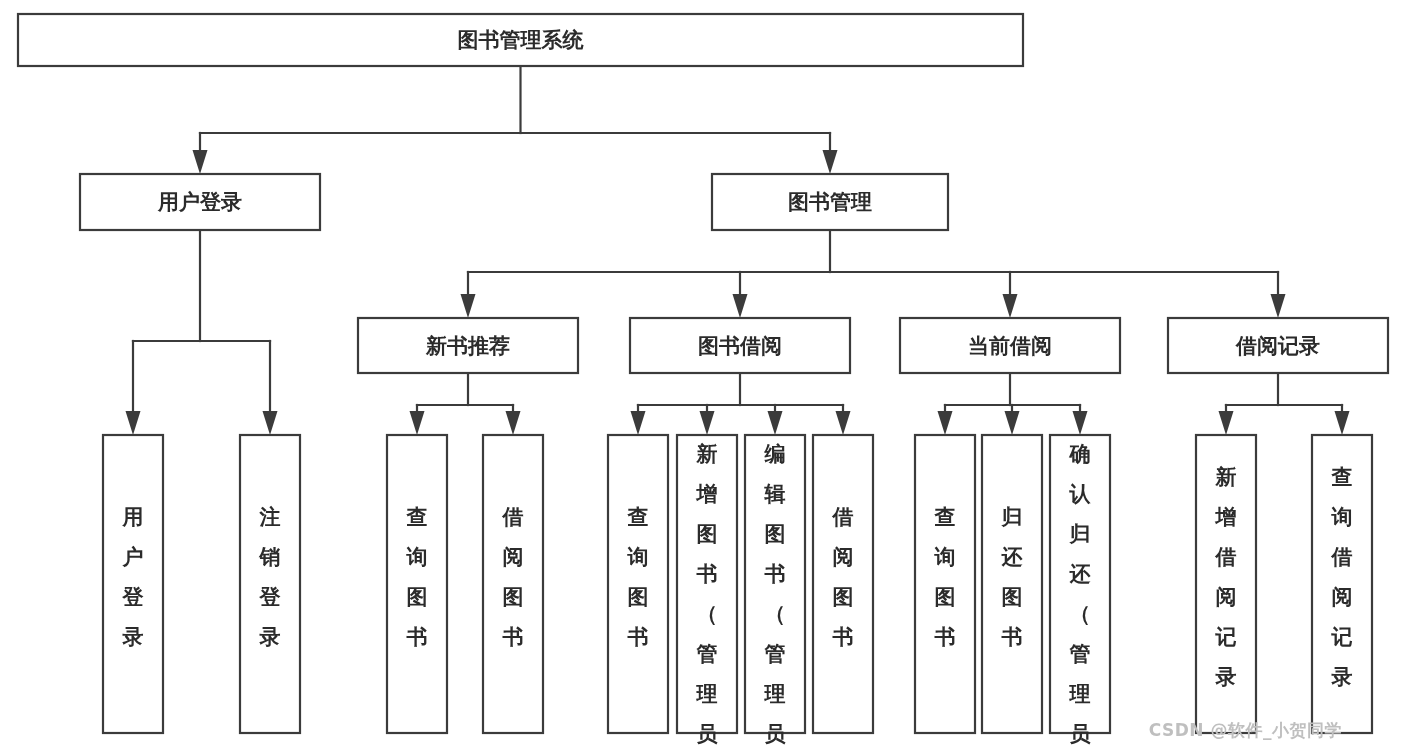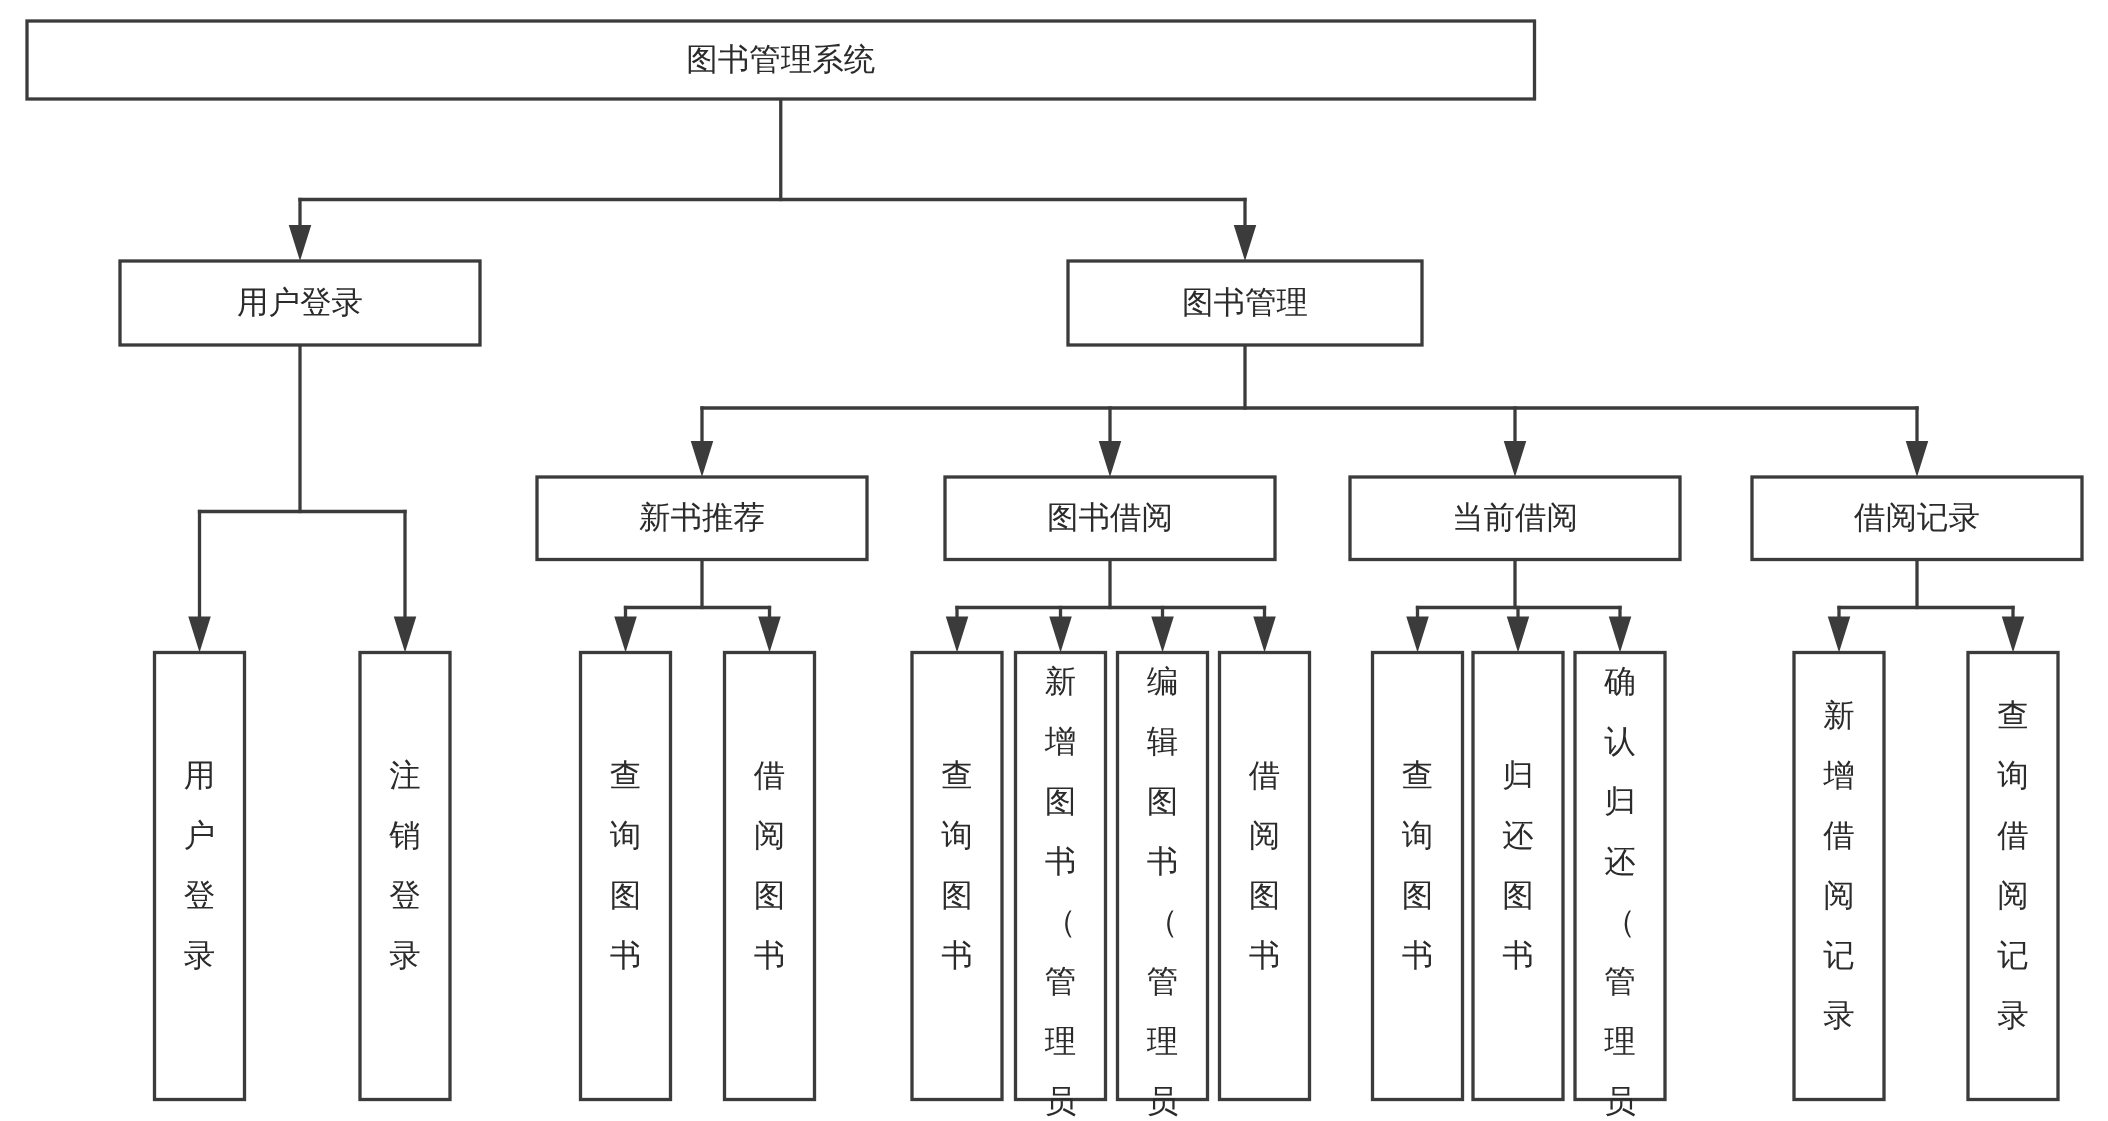--- a/index.html
+++ b/index.html
@@ -10,20 +10,21 @@
   body {
     width: 1405px;
     height: 747px;
     font-family: "DejaVu Sans", "Liberation Sans", sans-serif;
     overflow: hidden;
   }
   #diagram-root {
     position: relative;
     width: 1350px;
     height: 747px;
+    font-weight: bold;
   }
   svg#tree-svg {
     position: absolute;
     top: 0;
     left: 0;
     width: 1405px;
     height: 747px;
     display: block;
   }
   .node-rect {
@@ -202,13 +203,14 @@
         <g>
           <rect x="1196" y="435" width="60" height="298" class="node-rect"></rect>
           <text class="node-label-vertical" x="1226" y="484"><tspan x="1226" dy="0">新</tspan><tspan x="1226" dy="40">增</tspan><tspan x="1226" dy="40">借</tspan><tspan x="1226" dy="40">阅</tspan><tspan x="1226" dy="40">记</tspan><tspan x="1226" dy="40">录</tspan></text>
         </g>
         <g>
           <rect x="1312" y="435" width="60" height="298" class="node-rect"></rect>
           <text class="node-label-vertical" x="1342" y="484"><tspan x="1342" dy="0">查</tspan><tspan x="1342" dy="40">询</tspan><tspan x="1342" dy="40">借</tspan><tspan x="1342" dy="40">阅</tspan><tspan x="1342" dy="40">记</tspan><tspan x="1342" dy="40">录</tspan></text>
         </g>
       </g>
   </svg>
+  <div class="watermark">CSDN @软件_小贺同学</div>
 </div>
 
 </body></html>

